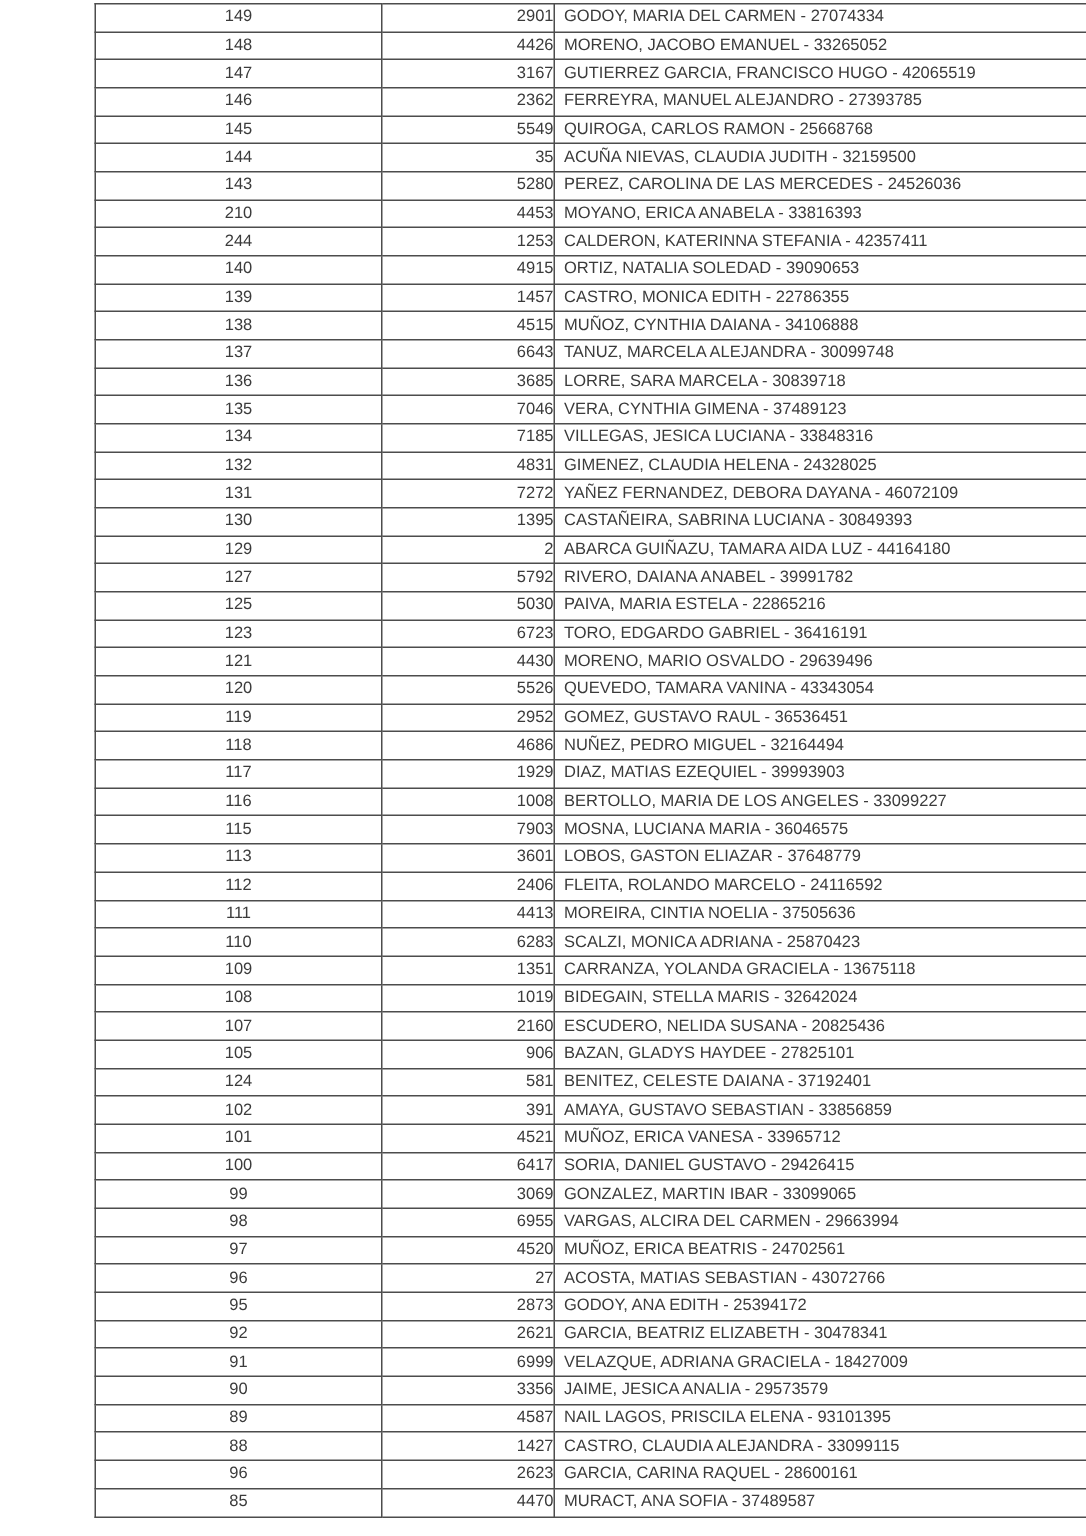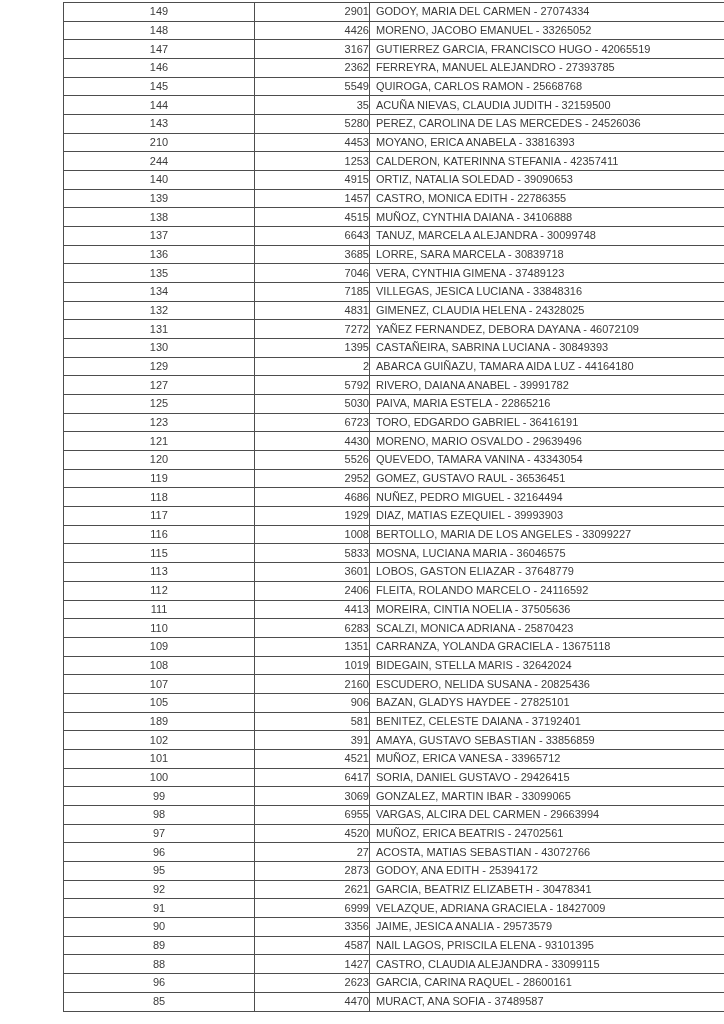--- a/index.html
+++ b/index.html
@@ -201,21 +201,21 @@
           <td class="col-code">1929</td>
           <td class="col-name">DIAZ, MATIAS EZEQUIEL - 39993903</td>
         </tr>
         <tr>
           <td class="col-position">116</td>
           <td class="col-code">1008</td>
           <td class="col-name">BERTOLLO, MARIA DE LOS ANGELES - 33099227</td>
         </tr>
         <tr>
           <td class="col-position">115</td>
-          <td class="col-code">5833</td>
+          <td class="col-code">7903</td>
           <td class="col-name">MOSNA, LUCIANA MARIA - 36046575</td>
         </tr>
         <tr>
           <td class="col-position">113</td>
           <td class="col-code">3601</td>
           <td class="col-name">LOBOS, GASTON ELIAZAR - 37648779</td>
         </tr>
         <tr>
           <td class="col-position">112</td>
           <td class="col-code">2406</td>
@@ -245,21 +245,21 @@
           <td class="col-position">107</td>
           <td class="col-code">2160</td>
           <td class="col-name">ESCUDERO, NELIDA SUSANA - 20825436</td>
         </tr>
         <tr>
           <td class="col-position">105</td>
           <td class="col-code">906</td>
           <td class="col-name">BAZAN, GLADYS HAYDEE - 27825101</td>
         </tr>
         <tr>
-          <td class="col-position">189</td>
+          <td class="col-position">124</td>
           <td class="col-code">581</td>
           <td class="col-name">BENITEZ, CELESTE DAIANA - 37192401</td>
         </tr>
         <tr>
           <td class="col-position">102</td>
           <td class="col-code">391</td>
           <td class="col-name">AMAYA, GUSTAVO SEBASTIAN - 33856859</td>
         </tr>
         <tr>
           <td class="col-position">101</td>

